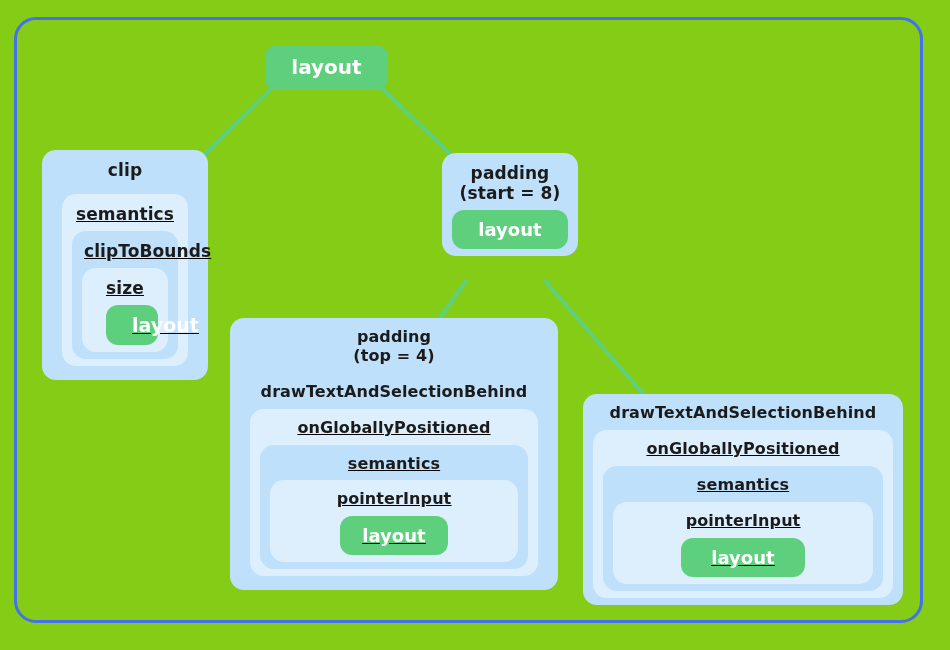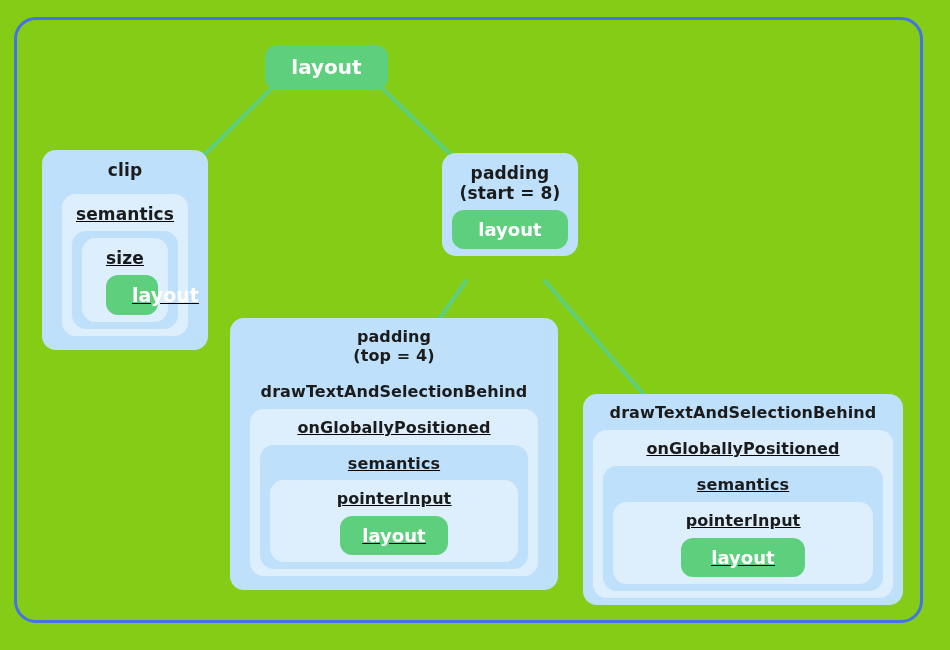--- a/index.html
+++ b/index.html
@@ -149,20 +149,21 @@
 
   <div id="root-layout" class="green">layout</div>
 
   <div class="node" id="stack-clip">
     <div class="blue dark">
       <div class="lbl">clip</div>
       <div class="blue dark" style="background:#bfe0fa">
         <div class="blue light">
           <div class="lbl">semantics</div>
           <div class="blue dark">
+            <div class="lbl">clipToBounds</div>
             <div class="blue light">
               <div class="lbl">size</div>
               <div class="green inset">layout</div>
             </div>
           </div>
         </div>
       </div>
     </div>
   </div>
 

